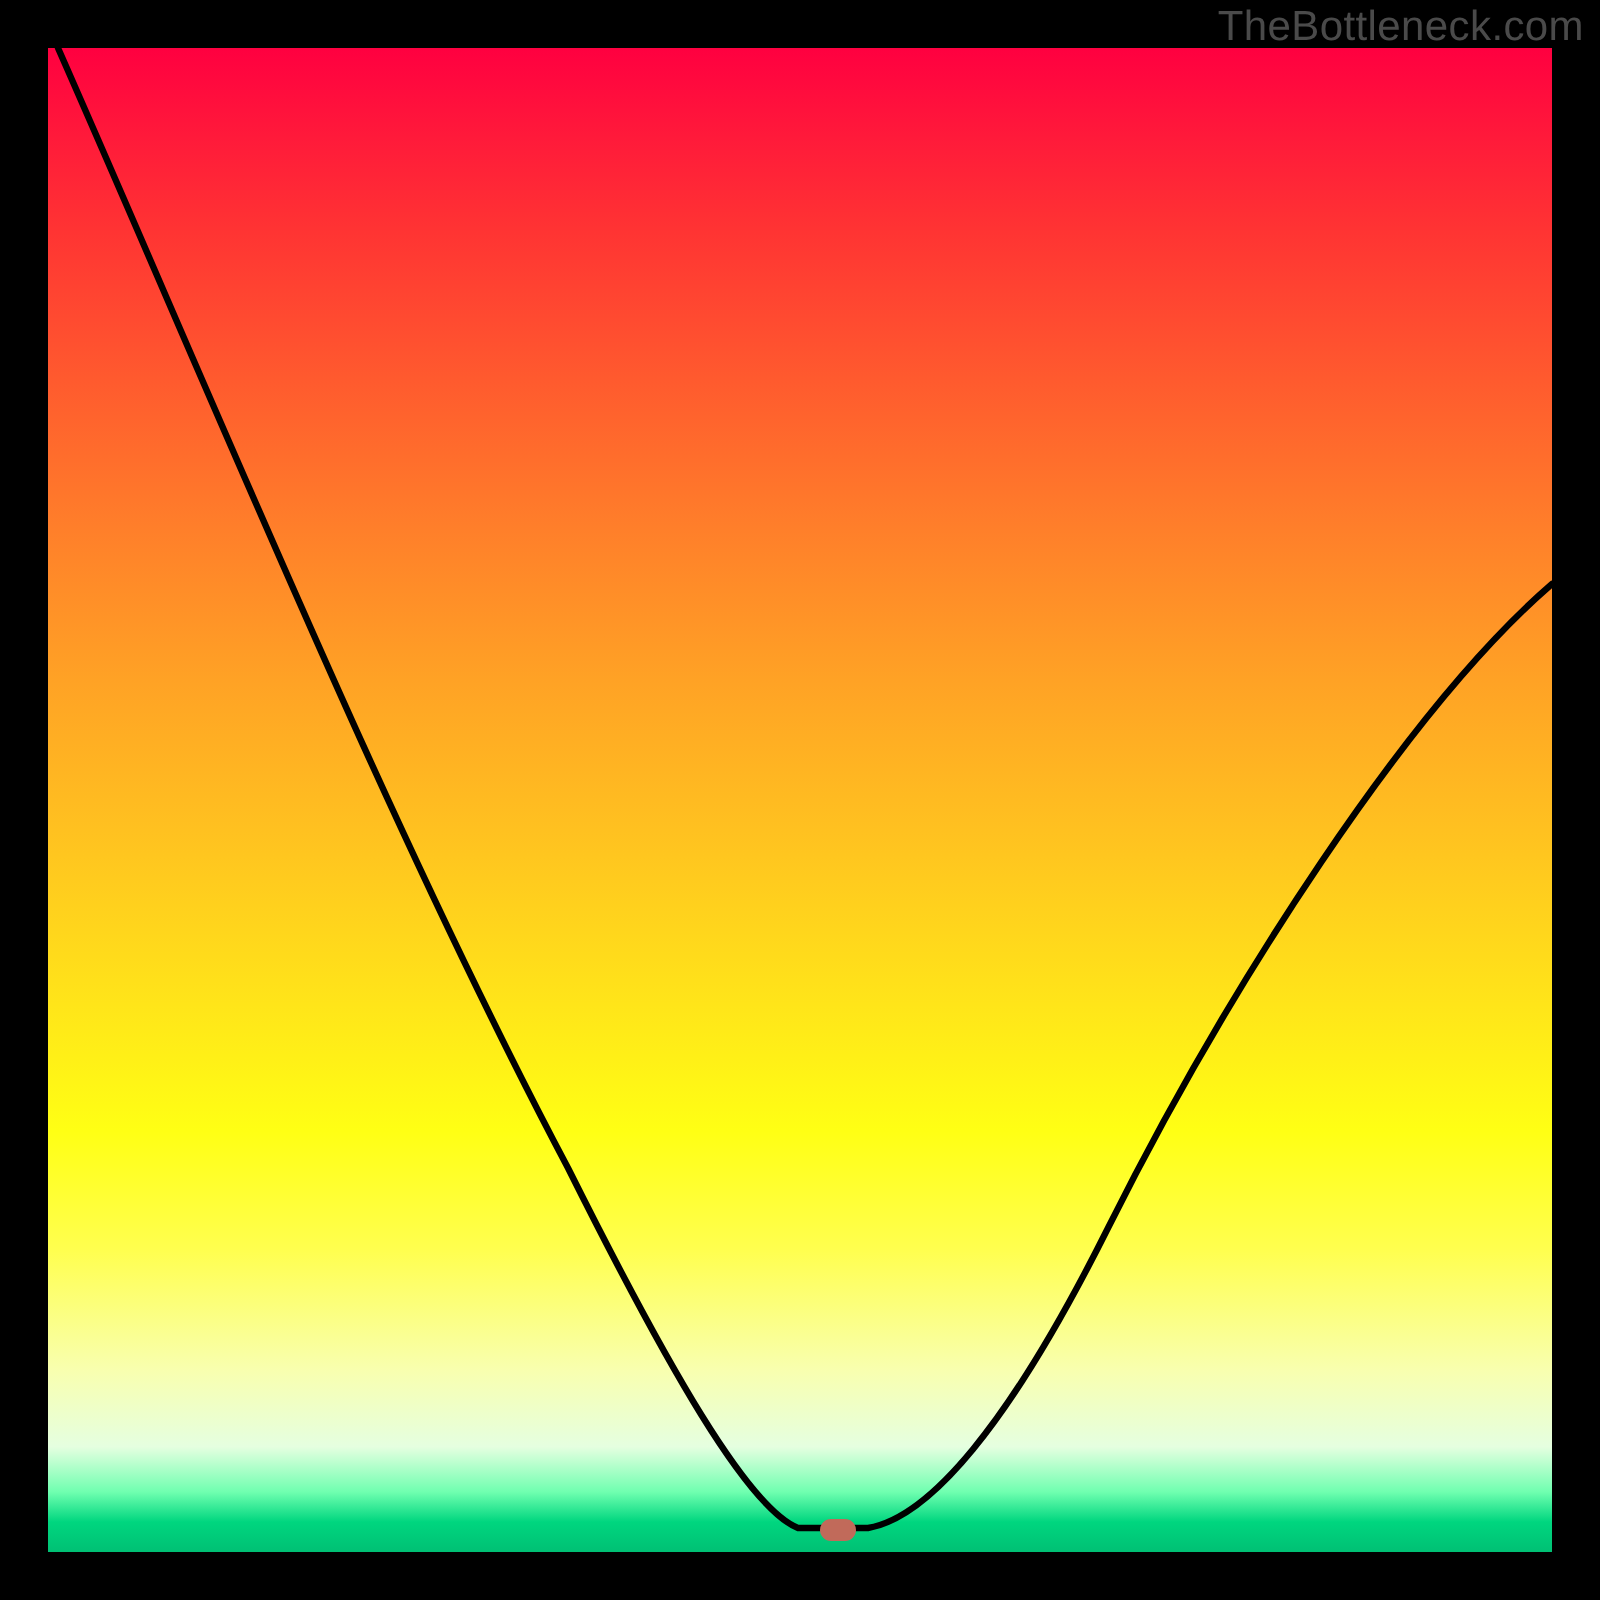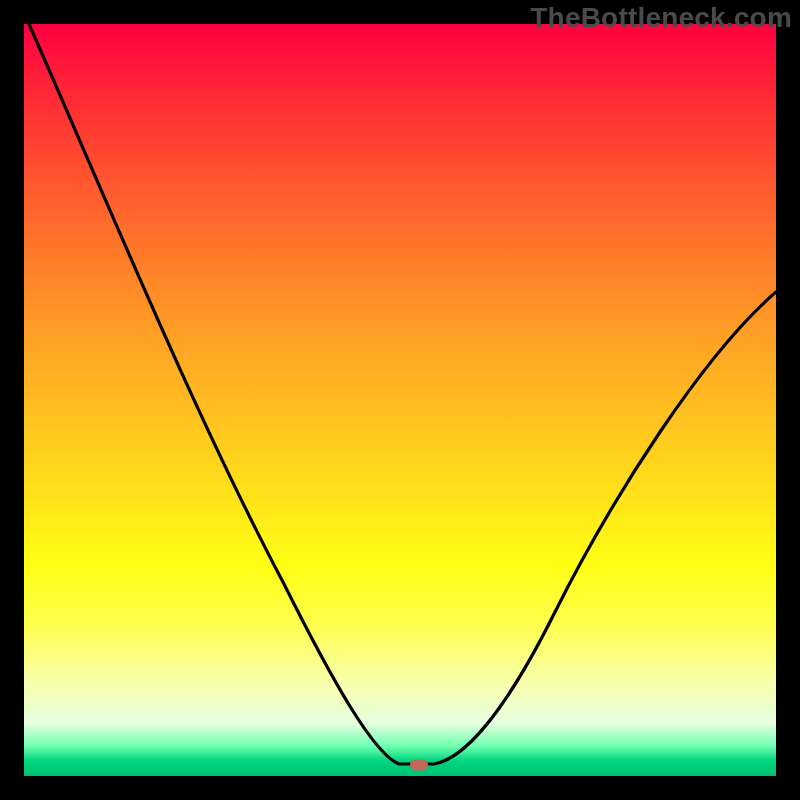--- a/index.html
+++ b/index.html
@@ -57,23 +57,23 @@
     border-radius: 6px;
     background: #c16a5a;
     transform: translate(-50%, -50%);
     pointer-events: none;
   }
   .watermark {
     position: absolute;
     top: 2px;
     right: 8px;
     color: #4a4a4a;
-    font-size: 28px;
+    font-size: 21px;
     letter-spacing: 0.2px;
-    font-weight: 700;
+    font-weight: 400;
   }
 </style>
 </head>
 <body>
 
 <div class="frame">
   <div class="plot">
     <svg class="curve" viewBox="0 0 752 752" preserveAspectRatio="none">
       <path d="M 5 0
                C 80 170, 170 390, 260 560

